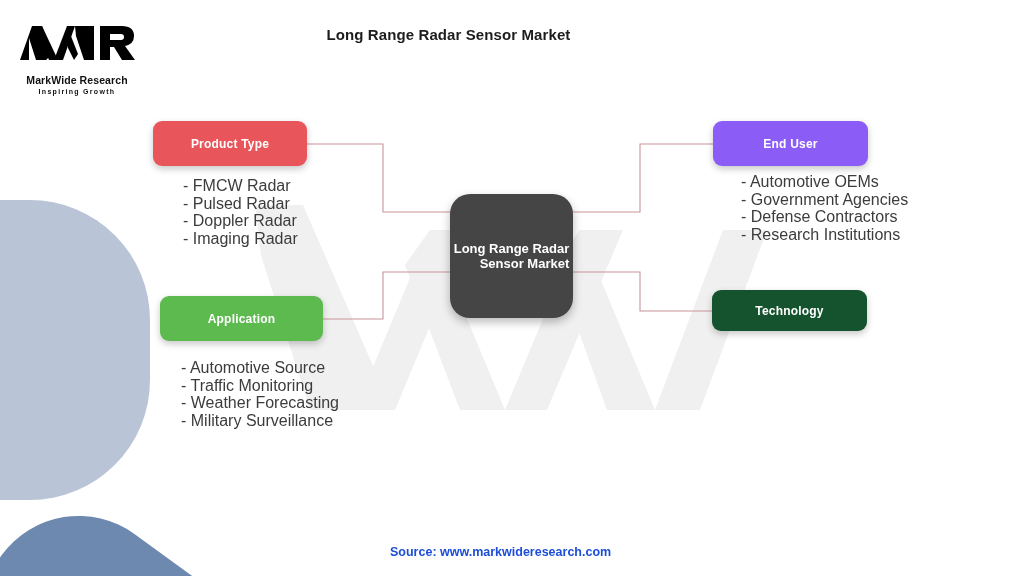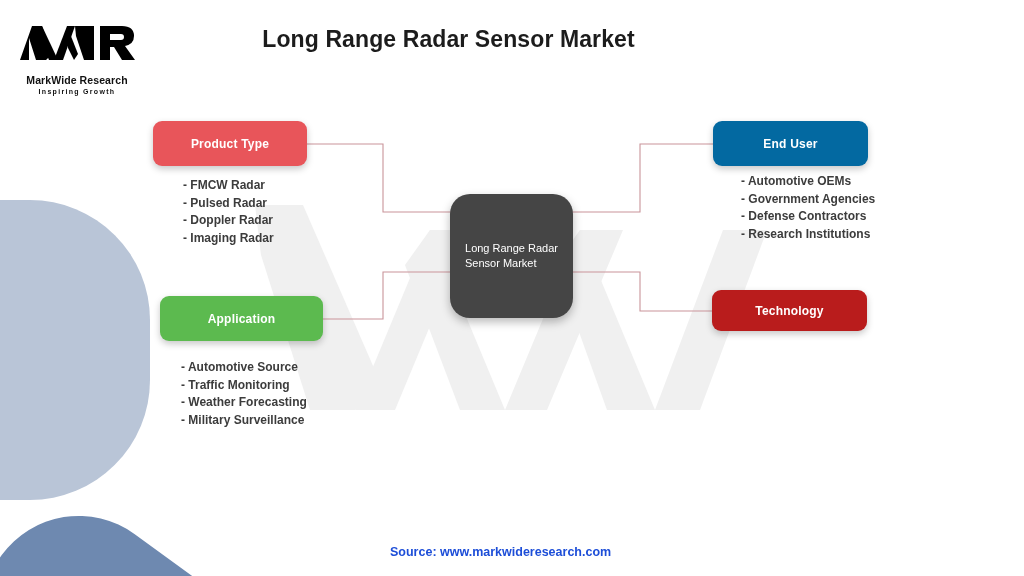--- a/index.html
+++ b/index.html
@@ -79,21 +79,21 @@
     margin-top: 2px;
   }
 
   
   #title {
     position: absolute;
     left: 0;
     top: 26px;
     width: 897px;
     text-align: center;
-    font-size: 23px;
+    font-size: 15px;
     font-weight: bold;
     color: #1c1c1c;
     letter-spacing: .1px;
   }
 
   
   #connectors {
     position: absolute;
     left: 0; top: 0;
     width: 1024px; height: 576px;
@@ -107,51 +107,50 @@
     align-items: center;
     justify-content: center;
     color: #ffffff;
     font-size: 12px;
     font-weight: bold;
     letter-spacing: .2px;
     box-shadow: 0 3px 7px rgba(0,0,0,.22);
     text-align: center;
   }
   #node-product  { left:153px; top:121px; width:154px; height:45px; background:#e8555a; }
-  #node-enduser  { left:713px; top:121px; width:155px; height:45px; background:#0369a1; }
+  #node-enduser  { left:713px; top:121px; width:155px; height:45px; background:#8b5cf6; }
   #node-application { left:160px; top:296px; width:163px; height:45px; background:#5cba4f; }
-  #node-technology  { left:712px; top:290px; width:155px; height:41px; background:#b91c1c; }
+  #node-technology  { left:712px; top:290px; width:155px; height:41px; background:#14532d; }
 
   #node-center {
     position: absolute;
     left: 450px; top: 194px;
     width: 123px; height: 124px;
     background: #454545;
     border-radius: 20px;
     display: flex;
     align-items: center;
     justify-content: center;
     box-shadow: 0 4px 10px rgba(0,0,0,.28);
   }
   #node-center .center-label {
     color: #ffffff;
-    font-size: 11px;
-    font-weight: normal;
+    font-size: 13px;
+    font-weight: bold;
     line-height: 15px;
-    text-align: left;
+    text-align: right;
   }
 
   
   .bullets {
     position: absolute;
-    font-size: 12px;
+    font-size: 16px;
     color: #3c3c3c;
     line-height: 17.5px;
     white-space: nowrap;
-    font-weight: bold;
   }
   #list-product     { left:183px; top:177px; }
   #list-enduser     { left:741px; top:173px; }
   #list-application { left:181px; top:359px; }
   #list-technology  { left:744px; top:344px; }
   .bullets div { }
 
   
   #source {
     position: absolute;

